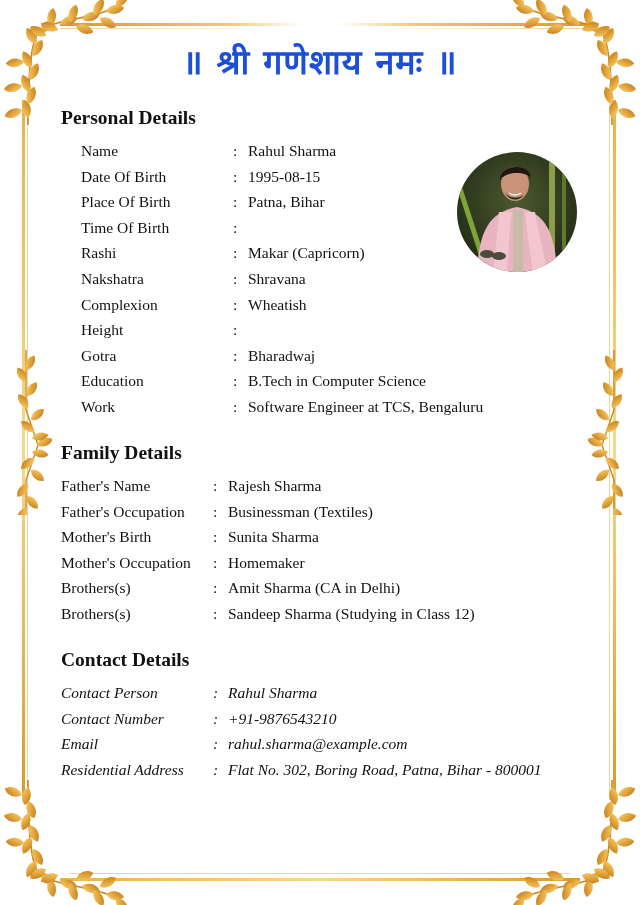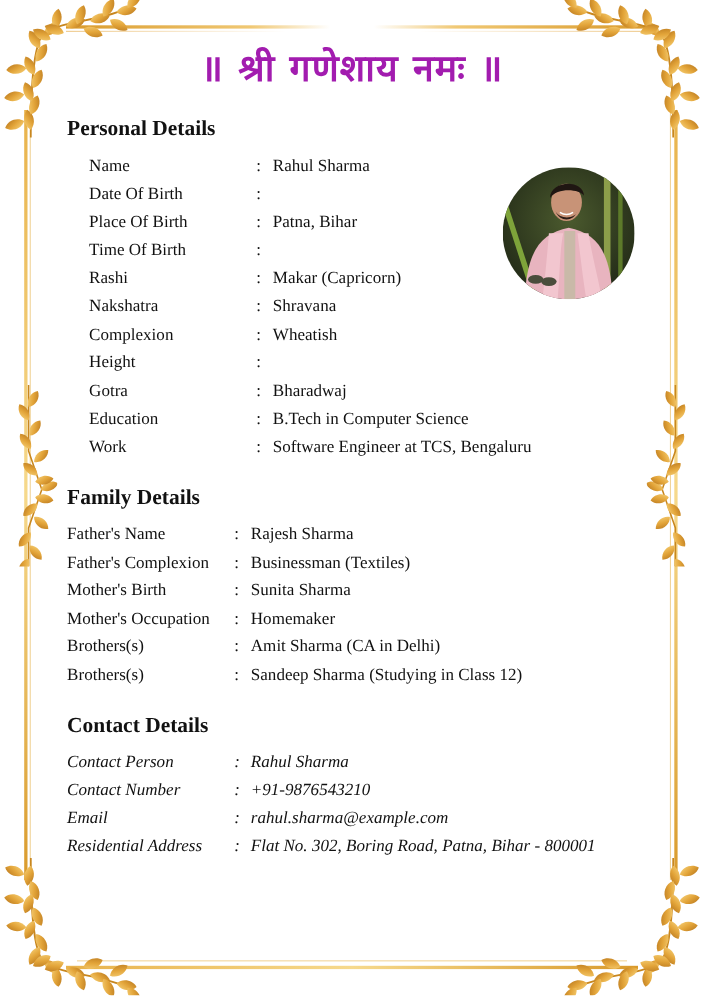--- a/index.html
+++ b/index.html
@@ -24,21 +24,21 @@
   .line-bottom-inner { top: 873px; left: 70px; width: 500px; height: 1px; background: #f1d49a; }
   .line-left { left: 22px; top: 100px; width: 3px; height: 700px; }
   .line-left-inner { left: 27px; top: 100px; width: 1px; height: 700px; background: #f1d49a; }
   .line-right { left: 613px; top: 100px; width: 3px; height: 700px; }
   .line-right-inner { left: 609px; top: 100px; width: 1px; height: 700px; background: #f1d49a; }
 
   .ornament { position: absolute; }
 
   .header-title {
     position: absolute; top: 38px; left: 0; width: 640px; text-align: center;
-    color: #a21caf; font-size: 34px; font-weight: bold;
+    color: #1d4ed8; font-size: 34px; font-weight: bold;
     font-family: "DejaVu Sans", sans-serif; letter-spacing: 1px;
   }
 
   .section { position: absolute; left: 61px; width: 520px; }
   .section-title { font-size: 19.5px; font-weight: bold; margin: 0; height: 28px; line-height: 28px; }
   .row { display: flex; height: 25.6px; line-height: 25.6px; font-size: 15.5px; }
   .row .k { width: 152px; flex: none; }
   .row .c { width: 15px; flex: none; }
   .row .v { flex: 1; white-space: nowrap; }
 
@@ -259,20 +259,21 @@
   <h2 class="section-title">Personal Details</h2>
   <div class="rows">
       <div class="row">
         <span class="k">Name</span>
         <span class="c">:</span>
         <span class="v">Rahul Sharma</span>
       </div>
       <div class="row">
         <span class="k">Date Of Birth</span>
         <span class="c">:</span>
+        <span class="v">1995-08-15</span>
       </div>
       <div class="row">
         <span class="k">Place Of Birth</span>
         <span class="c">:</span>
         <span class="v">Patna, Bihar</span>
       </div>
       <div class="row">
         <span class="k">Time Of Birth</span>
         <span class="c">:</span>
       </div>
@@ -315,21 +316,21 @@
 
 <div class="section" id="family">
   <h2 class="section-title">Family Details</h2>
   <div class="rows">
       <div class="row">
         <span class="k">Father's Name</span>
         <span class="c">:</span>
         <span class="v">Rajesh Sharma</span>
       </div>
       <div class="row">
-        <span class="k">Father's Complexion</span>
+        <span class="k">Father's Occupation</span>
         <span class="c">:</span>
         <span class="v">Businessman (Textiles)</span>
       </div>
       <div class="row">
         <span class="k">Mother's Birth</span>
         <span class="c">:</span>
         <span class="v">Sunita Sharma</span>
       </div>
       <div class="row">
         <span class="k">Mother's Occupation</span>

